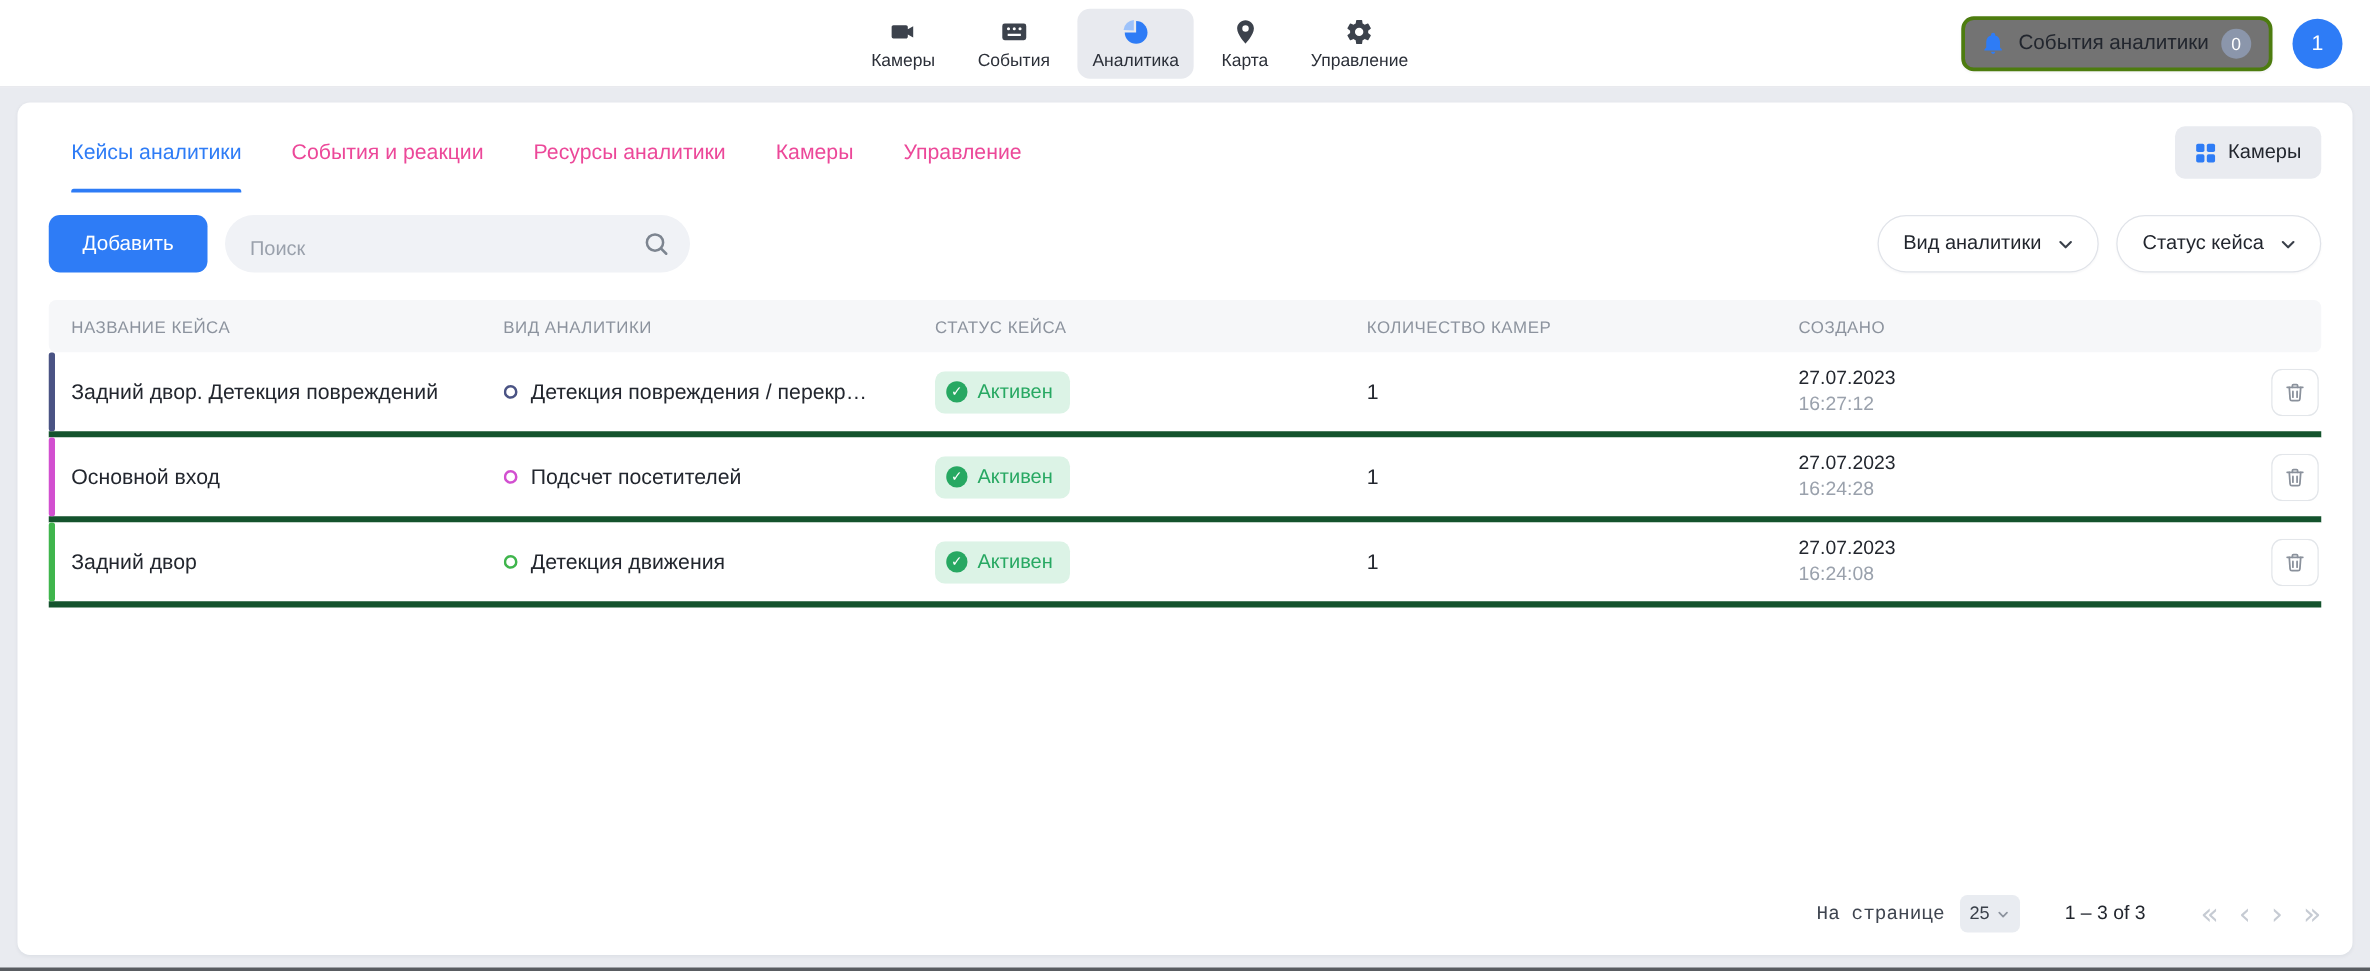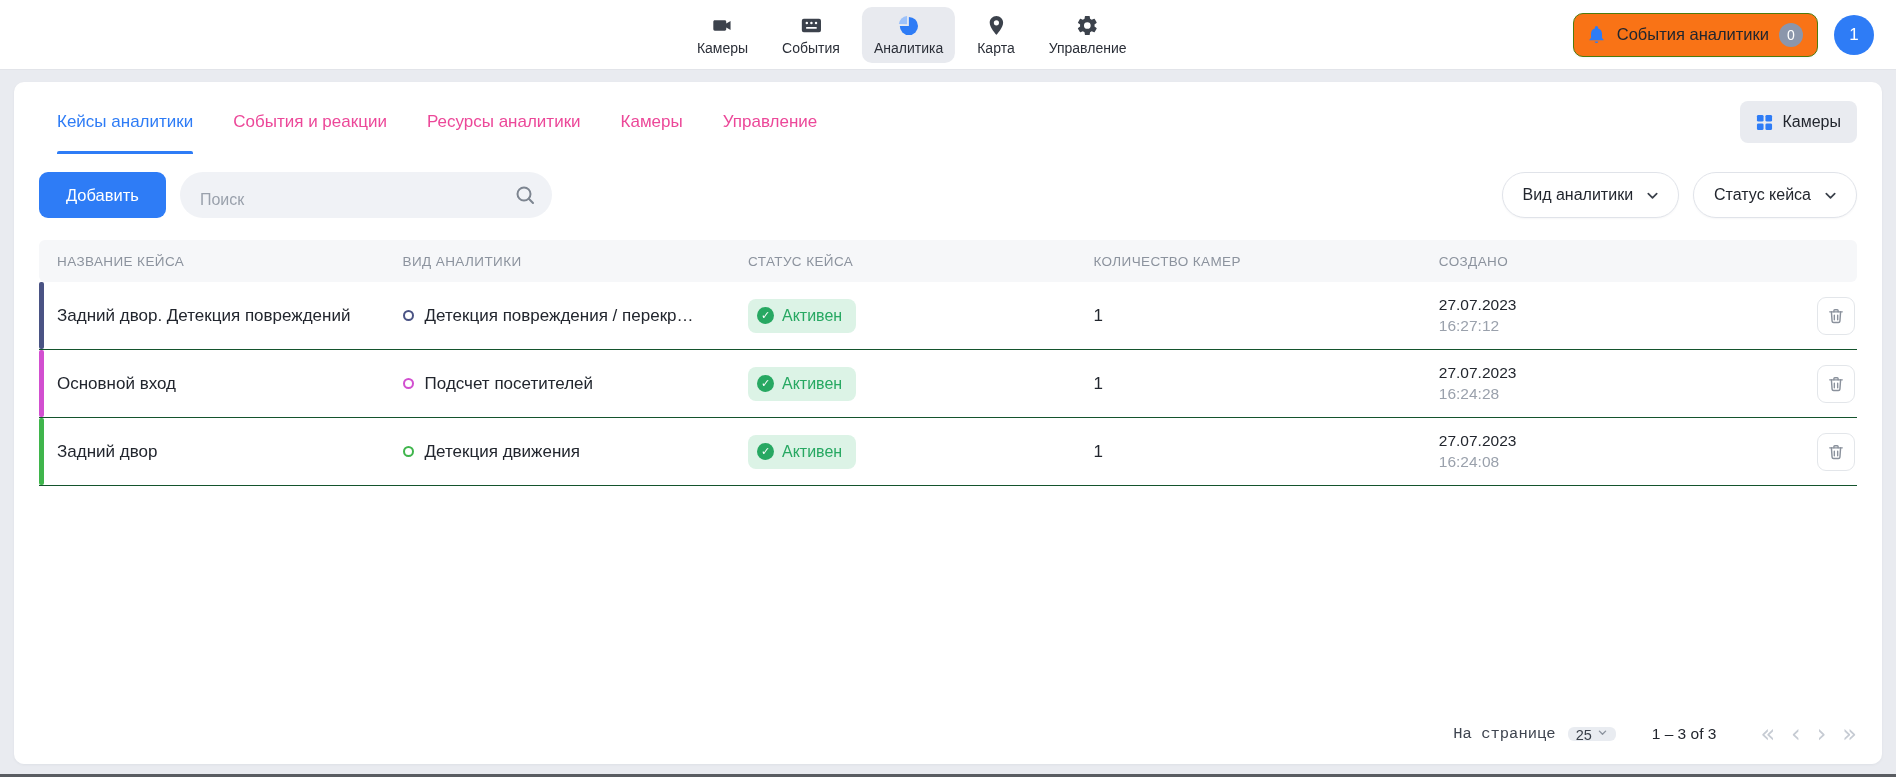--- a/index.html
+++ b/index.html
@@ -52,23 +52,23 @@
     display: flex;
     align-items: center;
     gap: 16px;
   }
   .events-btn {
     display: flex;
     align-items: center;
     gap: 10px;
     height: 44px;
     padding: 0 14px 0 12px;
-    border: 1px solid #4d7c0f;
+    border: 3px solid #4d7c0f;
     border-radius: 10px;
-    background: #f97316;
+    background: #737373;
     font-size: 16.5px;
     cursor: pointer;
     box-shadow: 0 1px 2px rgba(20,30,50,.04);
   }
   .events-badge {
     min-width: 24px;
     height: 24px;
     padding: 0 7px;
     border-radius: 12px;
     background: #8b96ab;
@@ -186,21 +186,21 @@
     border-radius: 6px;
     color: #8c939e;
     font-size: 13.5px;
     letter-spacing: .4px;
   }
   .th { white-space: nowrap; overflow: hidden; }
   .th:first-child { padding-left: 18px; }
   .trow {
     position: relative;
     height: 68px;
-    border-bottom: 1px solid #14532d;
+    border-bottom: 5px solid #14532d;
     background: #fff;
   }
   .row-accent {
     position: absolute;
     left: 0; top: 0; bottom: 0;
     width: 5px;
     border-radius: 2px;
   }
   .td { font-size: 17px; padding-right: 12px; white-space: nowrap; overflow: hidden; text-overflow: ellipsis; }
   .td-name { padding-left: 18px; }
@@ -251,22 +251,22 @@
     flex: 0 0 auto;
     display: flex;
     align-items: center;
     justify-content: flex-end;
     padding: 8px 0 2px;
     gap: 0;
   }
   .pp-label { font-size: 15.5px; color: #3f4550; font-family: Liberation Mono, monospace; }
   .pp-select {
     margin-left: 12px;
-    display: inline-flex; gap: 5px;
-    height: 14px;
+    display: inline-flex; align-items: center; gap: 5px;
+    height: 30px;
     padding: 0 8px;
     border-radius: 6px;
     background: #e9ecf1;
     font-size: 14.5px;
     color: #3a404a;
     cursor: pointer;
   }
   .pp-range { margin-left: 36px; font-size: 15.5px; color: #22262e; }
   .pager { margin-left: 44px; display: flex; align-items: center; gap: 16px; }
   .pager-btn {

